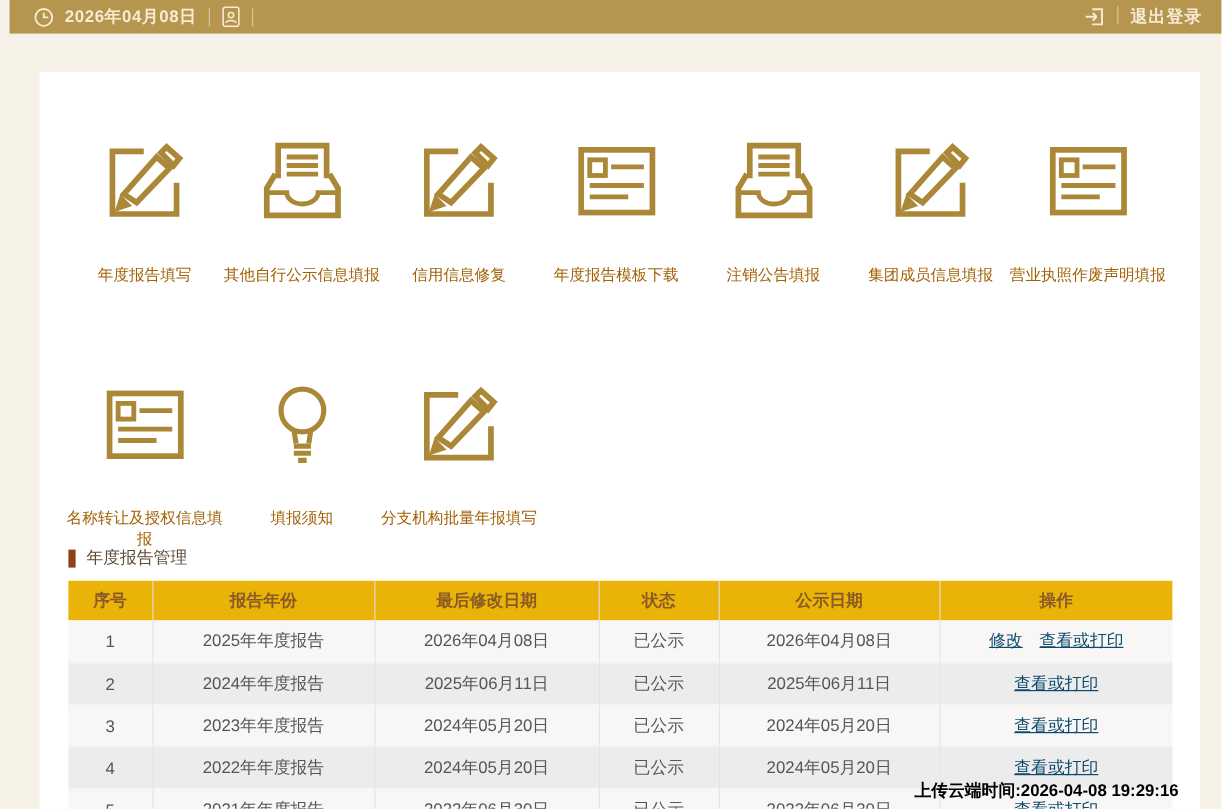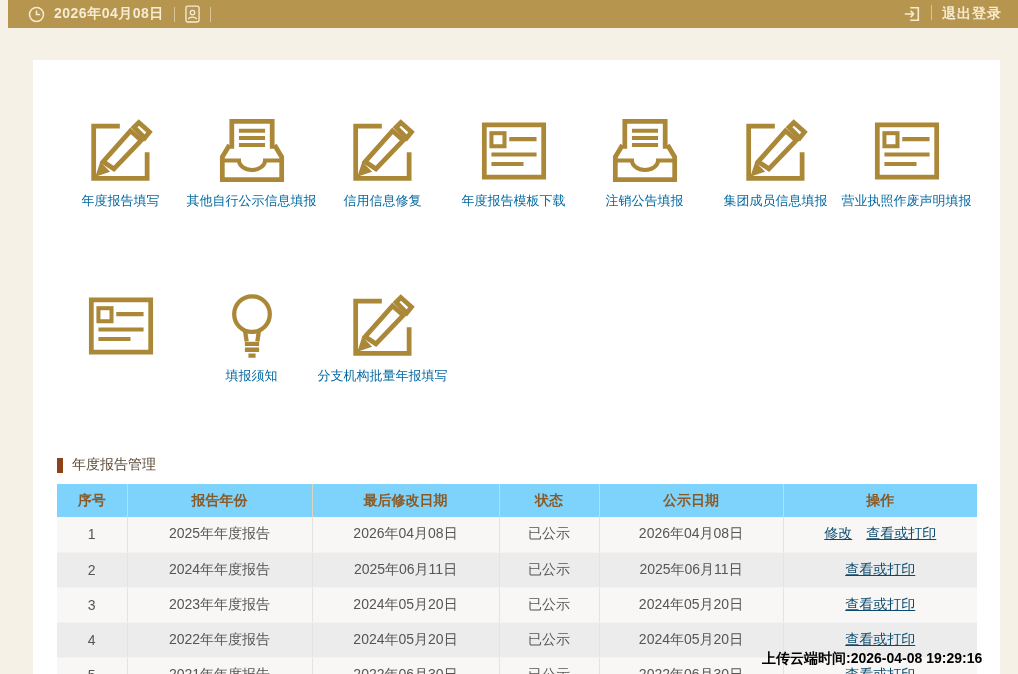--- a/index.html
+++ b/index.html
@@ -30,34 +30,34 @@
   }
   
   .shortcuts{
     position:absolute; left:22px; top:50px; width:917px;
     display:grid; grid-template-columns:repeat(7,131px); row-gap:76px;
   }
   .shortcut{ display:flex; flex-direction:column; align-items:center; cursor:pointer; }
   .sc-icon{ height:82px; display:flex; align-items:center; justify-content:center; }
   .sc-icon svg{ width:76px; height:76px; }
   .sc-label{
-    margin-top:0; font-size:13px; color:#0369a1; text-align:center;
+    margin-top:28px; font-size:13px; color:#a16207; text-align:center;
     max-width:138px; line-height:17px;
   }
   
   .section-head{
     position:absolute; left:24px; top:396px;
     display:flex; align-items:center; font-size:14px; color:#5d4a36;justify-content:center;
   }
   .section-head .marker{ width:6px; height:15px; background:#8d4116; margin-right:9px; }
   
   .table-wrap{ position:absolute; left:24px; top:424px; width:920px; }
   table{ width:100%; border-collapse:collapse; table-layout:fixed; font-size:14px; }
   thead th{
-    background:#7dd3fc; color:#8a5a26; font-weight:bold;
+    background:#eab308; color:#8a5a26; font-weight:bold;
     height:33px; border-right:1px solid #ded3bf;
   }
   thead th:last-child{ border-right:none; }
   tbody td{
     height:35px; text-align:center; color:#555;
     border-right:1px solid #e3e3e3; border-bottom:1px solid #f2f2f2;
   }
   tbody td:last-child{ border-right:none; }
   tbody tr:nth-child(odd){ background:#f8f7f5; }
   tbody tr:nth-child(even){ background:#ececec; }
@@ -181,20 +181,21 @@
         <span class="sc-label">营业执照作废声明填报</span>
       </div>
       <div class="shortcut">
         <span class="sc-icon">
           <svg viewBox="0 0 64 64" fill="none" stroke="#aa8837" stroke-width="4">
             <rect x="7" y="10" width="50" height="44"></rect>
             <rect x="13" y="17" width="11" height="11" stroke-width="3.4"></rect>
             <path d="M28 22 H51 M13 35 H51 M13 43 H40" stroke-width="3.4"></path>
           </svg>
         </span>
+        <span class="sc-label">名称转让及授权信息填报</span>
       </div>
       <div class="shortcut">
         <span class="sc-icon">
           <svg viewBox="0 0 64 64" fill="none" stroke="#aa8837" stroke-width="3.6">
             <circle cx="32" cy="22" r="15"></circle>
             <path d="M26 35 L27.5 45 M38 35 L36.5 45"></path>
             <path d="M26 47 H38 M26 52 H38 M29 57 H35"></path>
           </svg>
         </span>
         <span class="sc-label">填报须知</span>

